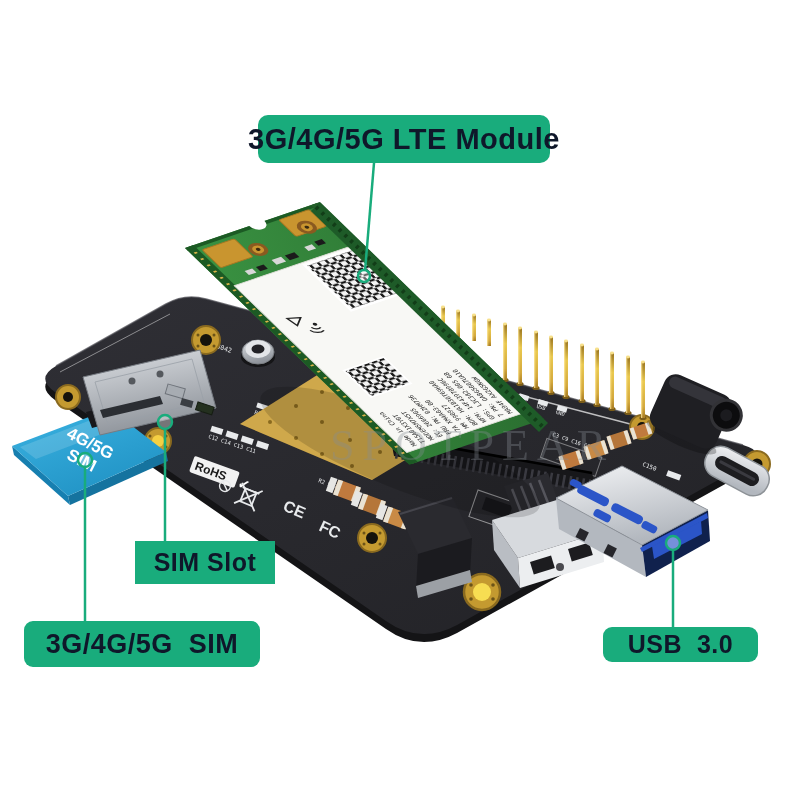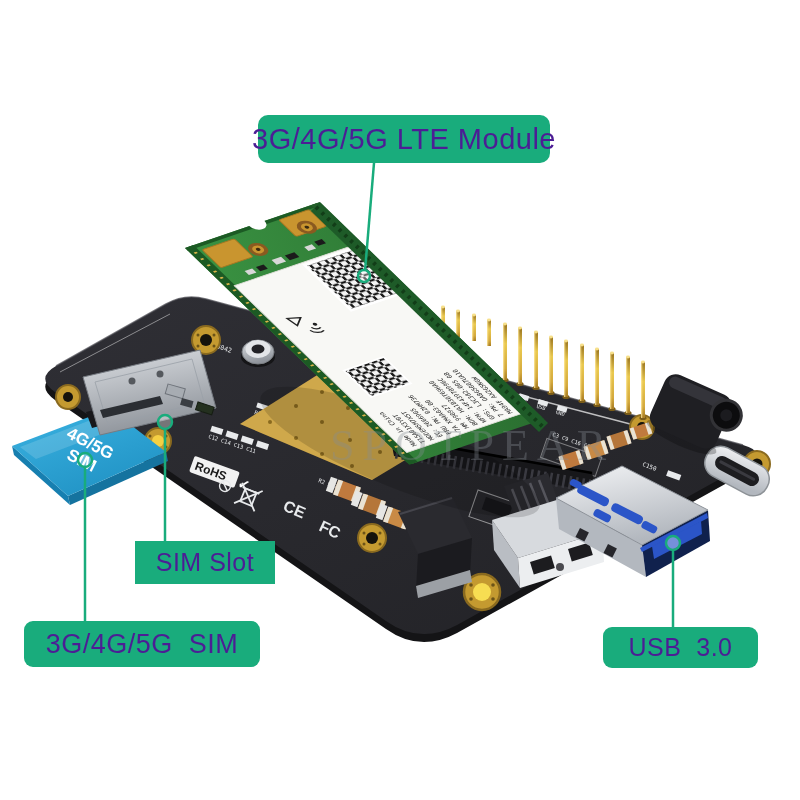--- a/index.html
+++ b/index.html
@@ -1,25 +1,25 @@
 <!DOCTYPE html>
 <html><head>
 <meta charset="utf-8">
 <style>
   html,body{margin:0;padding:0;background:#ffffff;}
   .stage{position:relative;width:800px;height:800px;background:#ffffff;overflow:hidden;
          font-family:"Liberation Sans",sans-serif;}
   .stage svg{position:absolute;left:0;top:0;}
-  .callout{position:absolute;background:#19AC7C;color:#4c1d95;display:flex;
-           align-items:center;justify-content:center;font-weight:normal;
+  .callout{position:absolute;background:#19AC7C;color:#0f172a;display:flex;
+           align-items:center;justify-content:center;font-weight:bold;
            border-radius:10px;white-space:pre;letter-spacing:.5px;}
   .co-lte {left:258px;top:115px;width:292px;height:48px;font-size:29px;}
   .co-slot{left:135px;top:541px;width:140px;height:43px;font-size:25px;border-radius:0;}
   .co-sim {left:24px; top:621px;width:236px;height:46px;font-size:27px;border-radius:9px;}
-  .co-usb {left:603px;top:627px;width:155px;height:41px;font-size:25px;border-radius:9px;}
+  .co-usb {left:603px;top:627px;width:155px;height:35px;font-size:25px;border-radius:9px;}
   .silk{fill:#e8eaec;font-family:"Liberation Sans",sans-serif;}
   .tiny{font-family:"DejaVu Sans Mono",monospace;}
 </style>
 </head>
 <body>
 
 <div class="stage">
 <svg width="800" height="800" viewBox="0 0 800 800">
   <defs>
     <linearGradient id="boardG" x1="0" y1="0" x2="1" y2="1">

